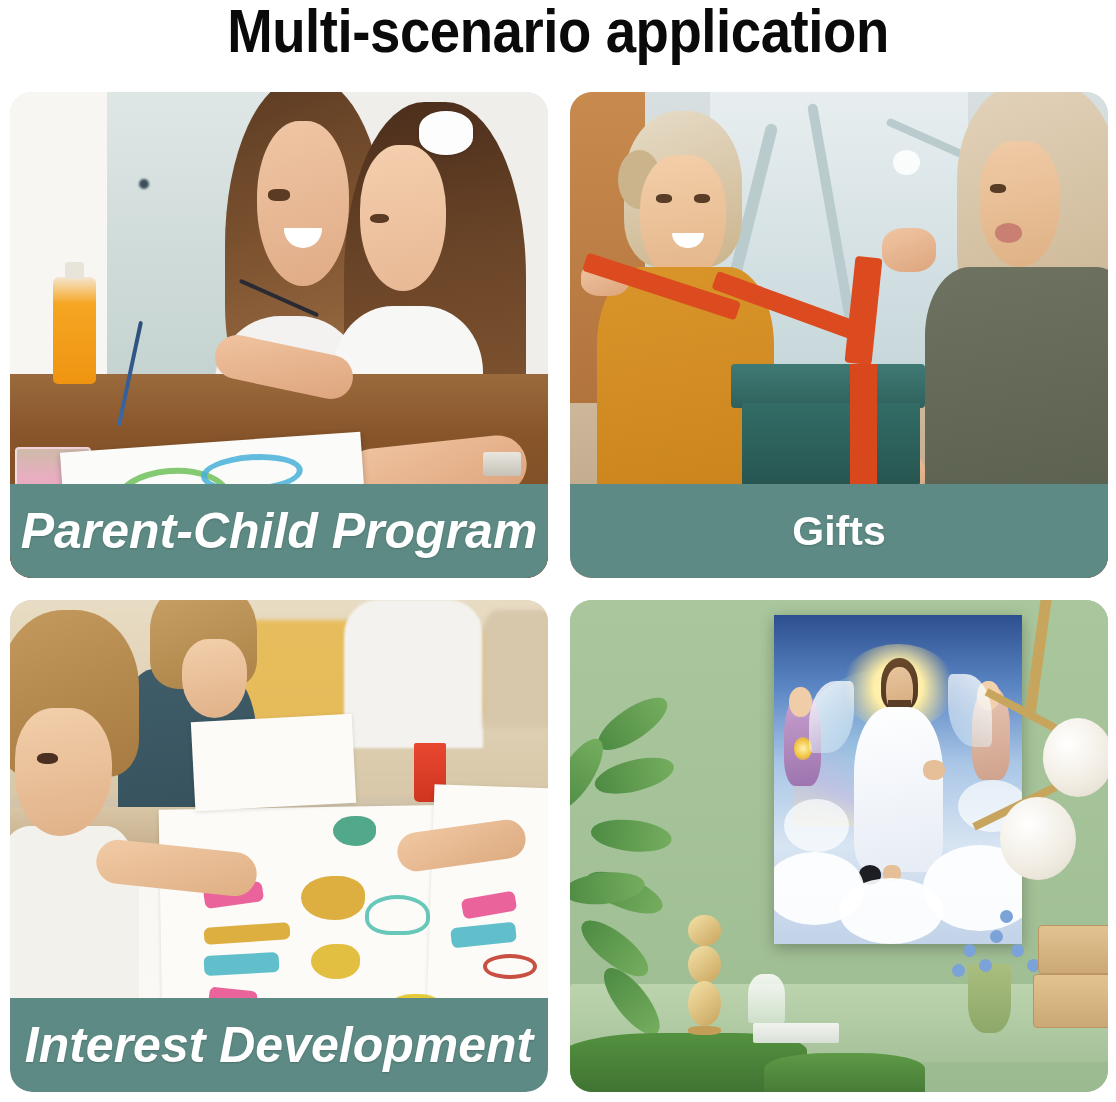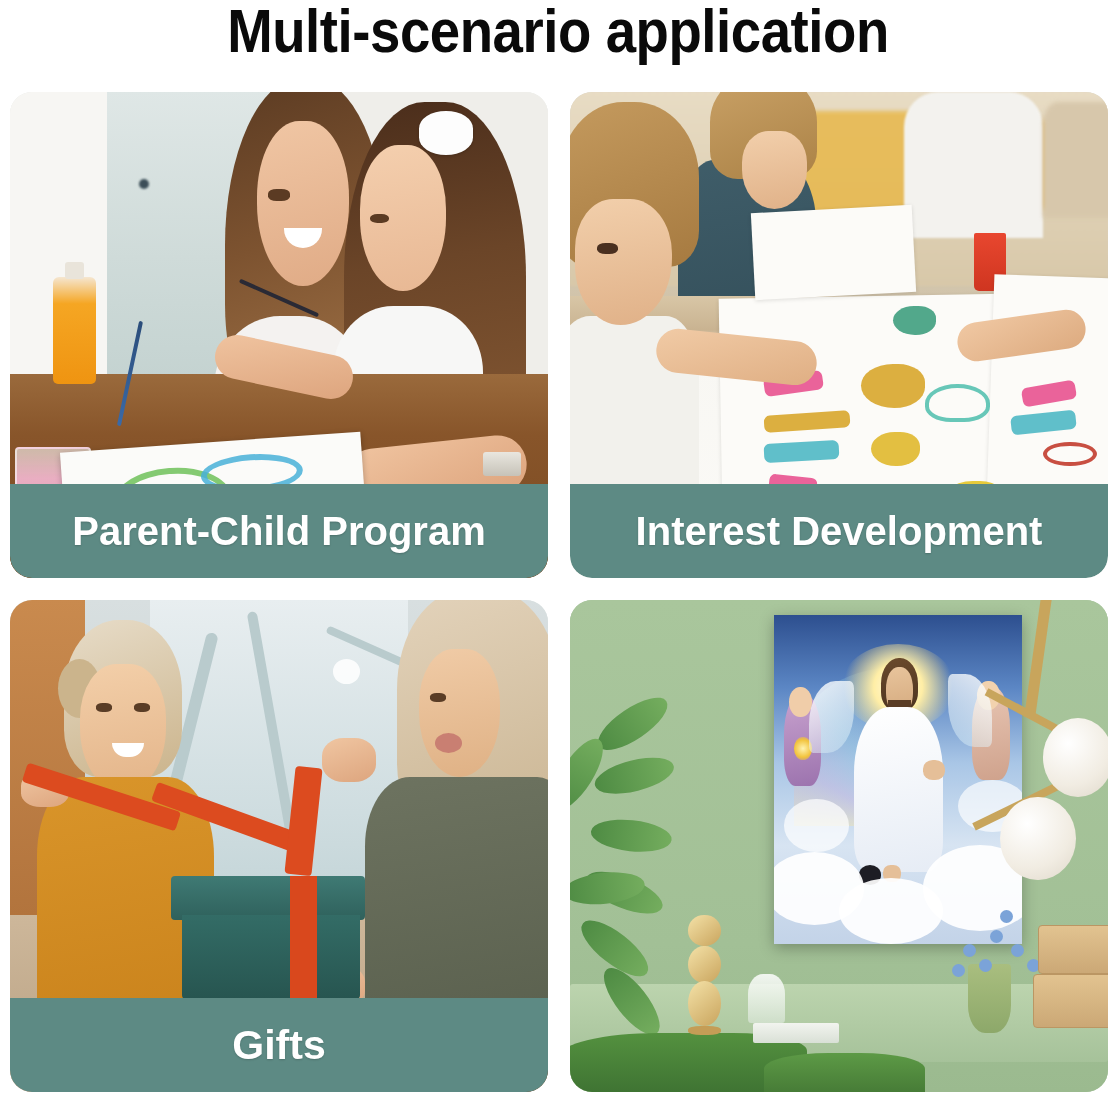--- a/index.html
+++ b/index.html
@@ -41,21 +41,21 @@
     height:94px; background:#5d8a84;
     border-radius:0 0 22px 22px;
     display:flex; align-items:center; justify-content:center;
     z-index:40;
   }
   .caption span {
     color:#ffffff; font-weight:700; font-size:41px;
     letter-spacing:0px; white-space:nowrap;
     text-shadow:0 1px 2px rgba(0,0,0,.18);
   }
-  .cap-wide span { font-size:40px; }
+  .cap-wide span { font-size:50px;font-style:italic; }
 
   
   .p1 { background:linear-gradient(180deg,#f3f2ee 0%,#e9e7e1 40%,#cdbfa8 62%,#8d5f35 70%,#7b5229 100%); }
   .p1 .wall-l { position:absolute; left:0; top:0; width:20%; height:62%; background:#f7f6f3; }
   .p1 .wall-m { position:absolute; left:18%; top:0; width:40%; height:62%;
     background:linear-gradient(180deg,#dfe7e6 0%,#cfdbd9 55%,#c3d2d0 100%); }
   .p1 .wall-r { position:absolute; left:56%; top:0; width:44%; height:58%; background:#efeeea; }
   .p1 .table { position:absolute; left:0; bottom:0; width:100%; height:42%;
     background:linear-gradient(180deg,#9a6a3c 0%,#88552a 30%,#7a4a22 100%); }
   .p1 .paper { position:absolute; left:10%; bottom:2%; width:56%; height:26%;
@@ -253,20 +253,60 @@
         <div class="pot" style="left:80%;background:#c79fe0;"></div>
         <div class="pot" style="left:86%;background:#a8dcc0;"></div>
         <div class="pot" style="left:92%;background:#f0a6a6;"></div>
       </div>
       <div class="caption cap-wide">
         <span>Parent-Child Program</span>
       </div>
     </div>
 
     <div class="card">
+      <div class="photo p2">
+        <div class="win"></div>
+        <div class="branch" style="left:32%;top:6%;width:2.2%;height:42%;transform:rotate(14deg);"></div>
+        <div class="branch" style="left:48%;top:2%;width:1.8%;height:50%;transform:rotate(-10deg);"></div>
+        <div class="branch" style="left:58%;top:10%;width:22%;height:1.6%;transform:rotate(24deg);"></div>
+        <div style="position:absolute;left:60%;top:12%;width:5%;height:5%;border-radius:50%;background:rgba(255,255,255,.85);"></div>
+        <div class="curtain"></div>
+        <div class="sofa"></div>
+
+        <div class="girl-hair"></div>
+        <div style="position:absolute;left:9%;top:12%;width:8%;height:12%;border-radius:50%;background:#cbb48c;"></div>
+        <div class="girl-face"></div>
+        <div style="position:absolute;left:16%;top:21%;width:3%;height:1.8%;background:#5a3d26;border-radius:40%;"></div>
+        <div style="position:absolute;left:23%;top:21%;width:3%;height:1.8%;background:#5a3d26;border-radius:40%;"></div>
+        <div style="position:absolute;left:19%;top:29%;width:6%;height:3%;background:#fff;border-radius:0 0 30px 30px;"></div>
+        <div class="girl-shirt"></div>
+
+        <div class="wom-hair"></div>
+        <div class="wom-face"></div>
+        <div style="position:absolute;left:78%;top:19%;width:3%;height:1.8%;background:#5a3d26;border-radius:40%;"></div>
+        <div style="position:absolute;left:79%;top:27%;width:5%;height:4%;background:#c97f72;border-radius:50%;"></div>
+        <div class="wom-shirt"></div>
+
+        <div class="hand" style="left:2%;top:35%;width:9%;height:7%;"></div>
+        <div class="hand" style="left:58%;top:28%;width:10%;height:9%;"></div>
+        <div class="hand" style="left:54%;top:74%;width:12%;height:9%;"></div>
+
+        <div class="ribbon-a" style="left:2%;top:38%;width:30%;height:4%;transform:rotate(18deg);"></div>
+        <div class="ribbon-a" style="left:26%;top:42%;width:28%;height:4%;transform:rotate(20deg);"></div>
+        <div class="ribbon-a" style="left:52%;top:34%;width:5%;height:22%;transform:rotate(6deg);"></div>
+        <div class="box-lid"></div>
+        <div class="box-body"></div>
+        <div class="ribbon-v"></div>
+      </div>
+      <div class="caption">
+        <span>Gifts</span>
+      </div>
+    </div>
+
+    <div class="card">
       <div class="photo p3">
         <div class="bg"></div>
         <div class="shelf"></div>
         <div class="shelf2"></div>
         <div class="adult"></div>
         <div style="position:absolute;left:88%;top:2%;width:14%;height:24%;background:#d7c7ab;border-radius:20% 20% 0 0;filter:blur(2px);"></div>
 
         <div class="boy2-shirt"></div>
         <div class="boy2-hair"></div>
         <div style="position:absolute;left:32%;top:8%;width:12%;height:16%;background:linear-gradient(170deg,#f2cfab,#e0b188);border-radius:42% 42% 52% 52%;"></div>
@@ -295,60 +335,20 @@
         <div class="boy-shirt"></div>
         <div class="boy-hair"></div>
         <div class="boy-face"></div>
         <div style="position:absolute;left:5%;top:31%;width:4%;height:2.4%;background:#4a3020;border-radius:40%;"></div>
         <div style="position:absolute;left:16%;top:50%;width:30%;height:9%;background:linear-gradient(160deg,#f1cba6,#dfae83);border-radius:40px;transform:rotate(6deg);"></div>
         <div style="position:absolute;left:44%;top:86%;width:16%;height:12%;background:linear-gradient(160deg,#d8a87c,#bb8758);border-radius:44%;"></div>
         <div style="position:absolute;left:72%;top:46%;width:24%;height:8%;background:linear-gradient(160deg,#f0c8a3,#ddab80);border-radius:40px;transform:rotate(-8deg);"></div>
       </div>
       <div class="caption cap-wide">
         <span>Interest Development</span>
-      </div>
-    </div>
-
-    <div class="card">
-      <div class="photo p2">
-        <div class="win"></div>
-        <div class="branch" style="left:32%;top:6%;width:2.2%;height:42%;transform:rotate(14deg);"></div>
-        <div class="branch" style="left:48%;top:2%;width:1.8%;height:50%;transform:rotate(-10deg);"></div>
-        <div class="branch" style="left:58%;top:10%;width:22%;height:1.6%;transform:rotate(24deg);"></div>
-        <div style="position:absolute;left:60%;top:12%;width:5%;height:5%;border-radius:50%;background:rgba(255,255,255,.85);"></div>
-        <div class="curtain"></div>
-        <div class="sofa"></div>
-
-        <div class="girl-hair"></div>
-        <div style="position:absolute;left:9%;top:12%;width:8%;height:12%;border-radius:50%;background:#cbb48c;"></div>
-        <div class="girl-face"></div>
-        <div style="position:absolute;left:16%;top:21%;width:3%;height:1.8%;background:#5a3d26;border-radius:40%;"></div>
-        <div style="position:absolute;left:23%;top:21%;width:3%;height:1.8%;background:#5a3d26;border-radius:40%;"></div>
-        <div style="position:absolute;left:19%;top:29%;width:6%;height:3%;background:#fff;border-radius:0 0 30px 30px;"></div>
-        <div class="girl-shirt"></div>
-
-        <div class="wom-hair"></div>
-        <div class="wom-face"></div>
-        <div style="position:absolute;left:78%;top:19%;width:3%;height:1.8%;background:#5a3d26;border-radius:40%;"></div>
-        <div style="position:absolute;left:79%;top:27%;width:5%;height:4%;background:#c97f72;border-radius:50%;"></div>
-        <div class="wom-shirt"></div>
-
-        <div class="hand" style="left:2%;top:35%;width:9%;height:7%;"></div>
-        <div class="hand" style="left:58%;top:28%;width:10%;height:9%;"></div>
-        <div class="hand" style="left:54%;top:74%;width:12%;height:9%;"></div>
-
-        <div class="ribbon-a" style="left:2%;top:38%;width:30%;height:4%;transform:rotate(18deg);"></div>
-        <div class="ribbon-a" style="left:26%;top:42%;width:28%;height:4%;transform:rotate(20deg);"></div>
-        <div class="ribbon-a" style="left:52%;top:34%;width:5%;height:22%;transform:rotate(6deg);"></div>
-        <div class="box-lid"></div>
-        <div class="box-body"></div>
-        <div class="ribbon-v"></div>
-      </div>
-      <div class="caption">
-        <span>Gifts</span>
       </div>
     </div>
 
     <div class="card">
       <div class="photo p4">
         <div class="wall"></div>
 
         <div class="art">
           <div class="rainbow"></div>
           <div class="halo"></div>

